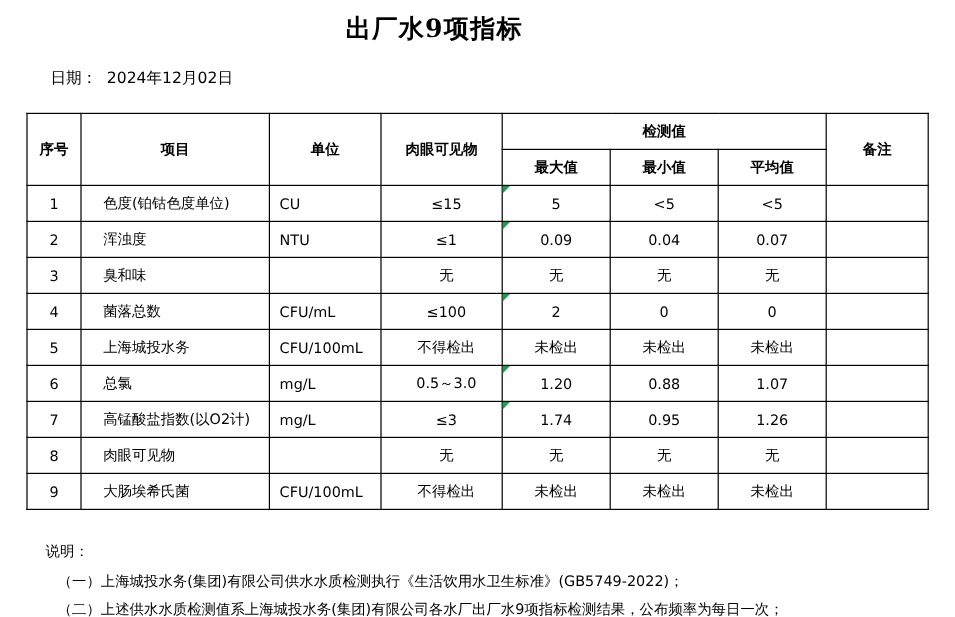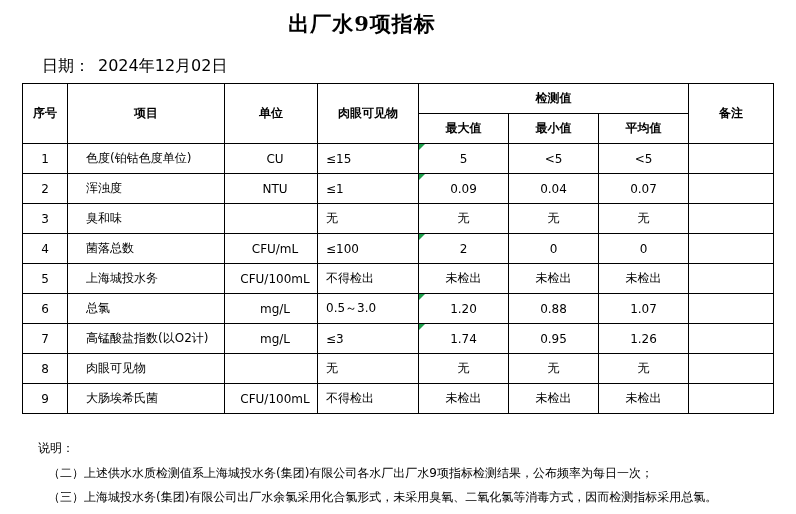--- a/index.html
+++ b/index.html
@@ -22,22 +22,22 @@
   }
   .doc-title {
     text-align: center;
     font-size: 21px;
     font-weight: bold;
     letter-spacing: 1px;
     padding-top: 10px;
     font-family: "DejaVu Serif", "Liberation Serif", serif;
   }
   .date-line {
-    margin: 18px 0 6px 42px;
-    font-size: 16px;
+    margin: 18px 0 20px 42px;
+    font-size: 13px;
     font-family: "DejaVu Sans", "Liberation Sans", sans-serif;
   }
   .date-label {
     display: inline-block;
   }
   .date-value {
     display: inline-block;
     margin-left: 8px;
   }
   table.main {
@@ -53,22 +53,22 @@
     padding: 0;
     height: 29px;
     vertical-align: middle;
   }
   table.main th {
     font-weight: bold;
     text-align: center;
   }
   .c-no { width: 44px; text-align: center; }
   .c-item { width: 156px; text-align: left; padding-left: 18px !important; }
-  .c-unit { width: 92px; text-align: center; padding-left: 8px !important; }
-  .c-limit { width: 100px; text-align: left; padding-left: 8px !important; }
+  .c-unit { width: 92px; text-align: left; padding-left: 8px !important; }
+  .c-limit { width: 100px; text-align: center; padding-left: 8px !important; }
   .c-val { width: 96px; text-align: center; }
   .c-remark { width: 84px; text-align: center; }
 
   th.c-item, th.c-unit, th.c-limit {
     text-align: center;
     padding-left: 0 !important;
   }
 
   .cell-mark {
     position: relative;
@@ -213,17 +213,18 @@
           <td class="c-val">未检出</td>
           <td class="c-val">未检出</td>
           <td class="c-val">未检出</td>
           <td class="c-remark"></td>
         </tr>
       </tbody>
   </table>
 
   <div class="notes">
     <div class="notes-title">说明：</div>
+    <div class="note-line">（一）上海城投水务(集团)有限公司供水水质检测执行《生活饮用水卫生标准》(GB5749-2022)；</div>
     <div class="note-line">（二）上述供水水质检测值系上海城投水务(集团)有限公司各水厂出厂水9项指标检测结果，公布频率为每日一次；</div>
     <div class="note-line">（三）上海城投水务(集团)有限公司出厂水余氯采用化合氯形式，未采用臭氧、二氧化氯等消毒方式，因而检测指标采用总氯。</div>
   </div>
 
 </div>
 
 </body></html>

